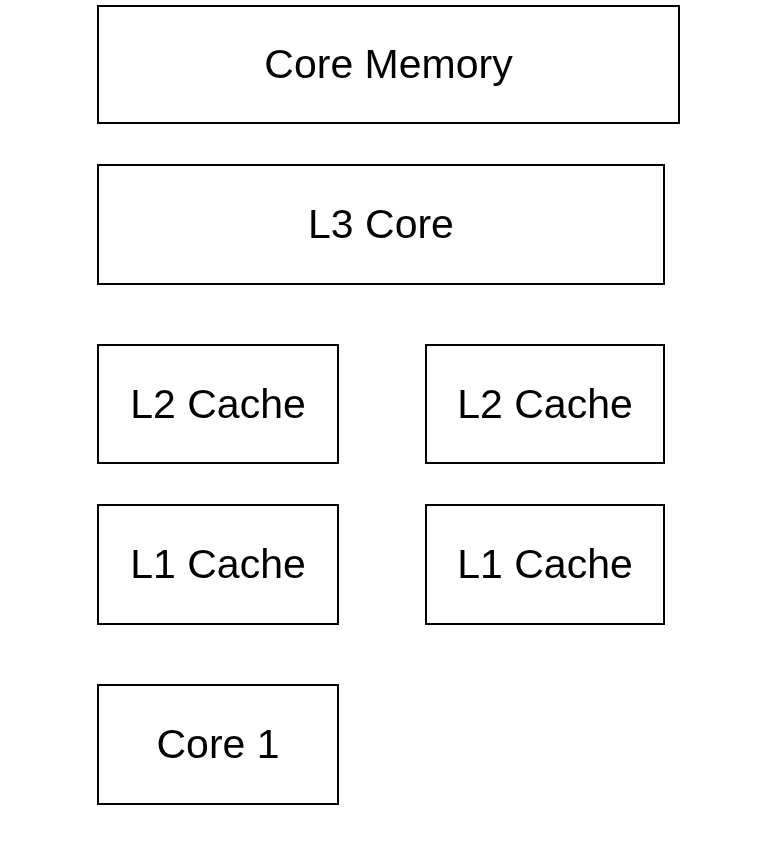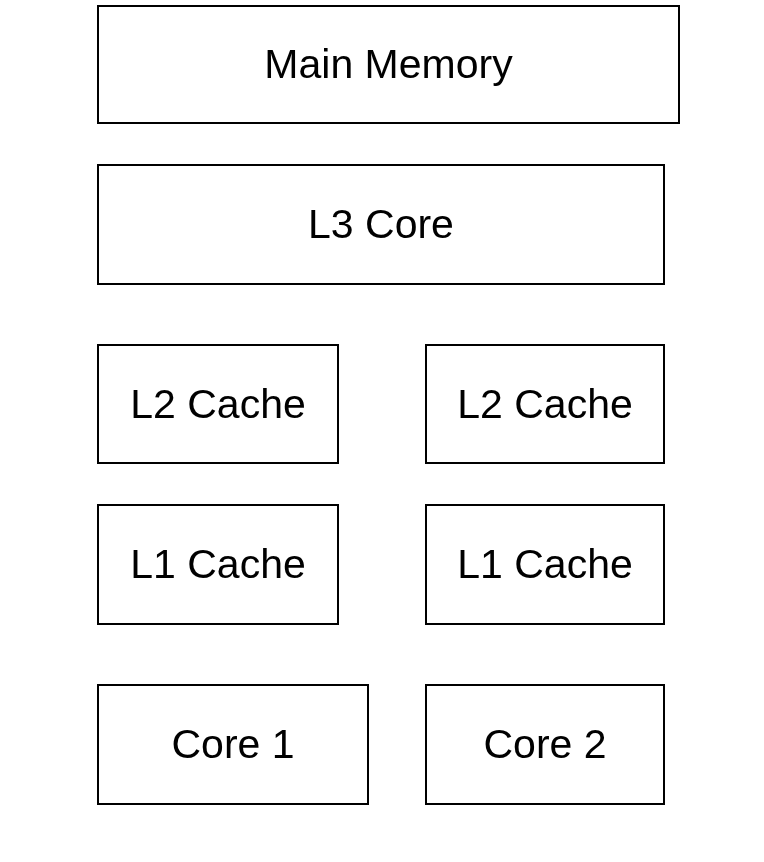--- a/index.html
+++ b/index.html
@@ -30,30 +30,30 @@
     color: #000000;
     white-space: nowrap;
   }
   
   .box-main-memory { left: 97px;  top: 5px;   width: 583px; height: 119px; }
   .box-l3          { left: 97px;  top: 164px; width: 568px; height: 121px; }
   .box-l2-left     { left: 97px;  top: 344px; width: 242px; height: 120px; }
   .box-l2-right    { left: 425px; top: 344px; width: 240px; height: 120px; }
   .box-l1-left     { left: 97px;  top: 504px; width: 242px; height: 121px; }
   .box-l1-right    { left: 425px; top: 504px; width: 240px; height: 121px; }
-  .box-core1       { left: 97px;  top: 684px; width: 272px; height: 121px; }
+  .box-core1       { left: 97px;  top: 684px; width: 242px; height: 121px; }
   .box-core2       { left: 425px; top: 684px; width: 240px; height: 121px; }
 </style>
 </head>
 <body>
 
 <div class="canvas">
 
   <div class="box box-main-memory">
-    <span class="box-label">Main Memory</span>
+    <span class="box-label">Core Memory</span>
   </div>
 
   <div class="box box-l3">
     <span class="box-label">L3 Core</span>
   </div>
 
   <div class="box box-l2-left">
     <span class="box-label">L2 Cache</span>
   </div>
 
@@ -66,17 +66,14 @@
   </div>
 
   <div class="box box-l1-right">
     <span class="box-label">L1 Cache</span>
   </div>
 
   <div class="box box-core1">
     <span class="box-label">Core 1</span>
   </div>
 
-  <div class="box box-core2">
-    <span class="box-label">Core 2</span>
-  </div>
 
 </div>
 
 </body></html>

